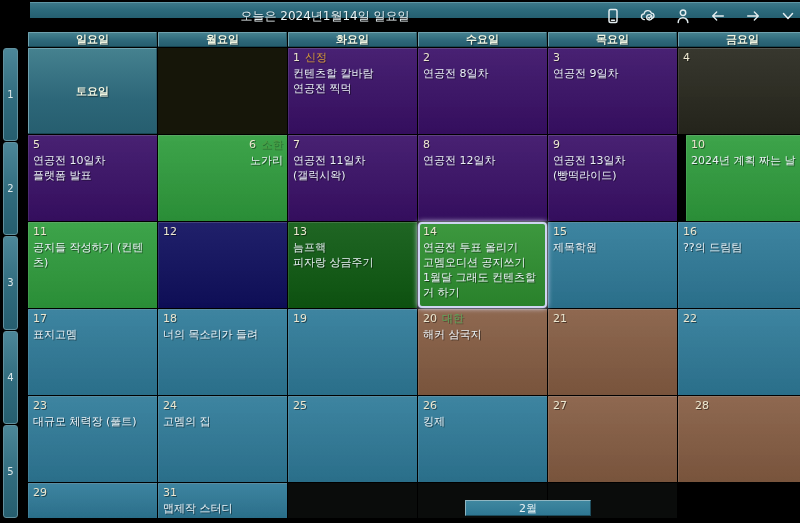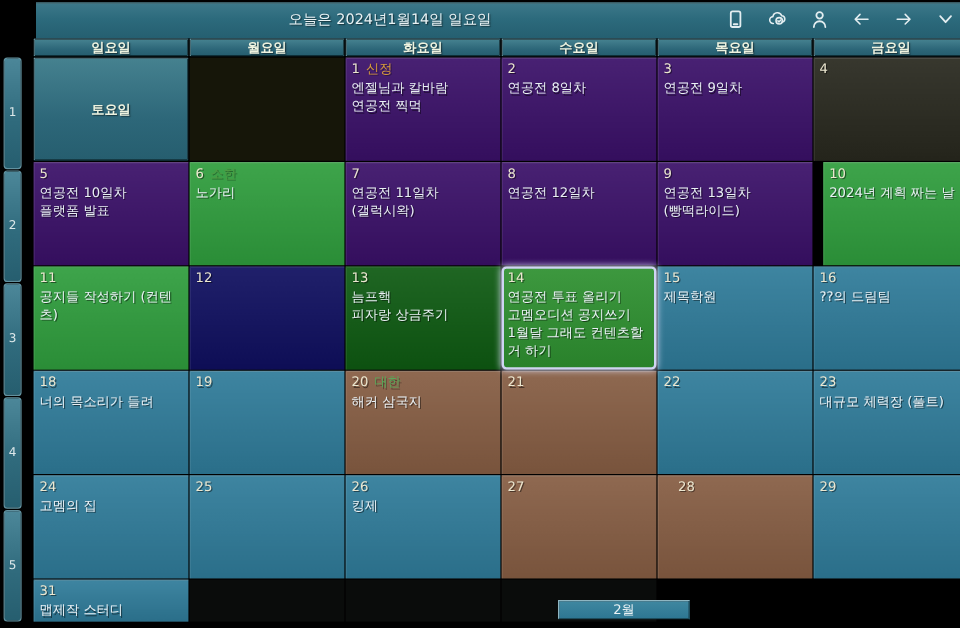--- a/index.html
+++ b/index.html
@@ -3,21 +3,21 @@
 <meta charset="utf-8">
 <style>
   html,body{margin:0;padding:0;}
   body{
     width:800px;height:523px;background:#000;overflow:hidden;position:relative;
     font-family:"DejaVu Sans","Liberation Sans",sans-serif;
     -webkit-font-smoothing:antialiased;
   }
   
   .titlebar{
-    position:absolute;left:30px;top:2px;width:770px;height:30px;
+    position:absolute;left:30px;top:2px;width:770px;height:16px;
     background:linear-gradient(180deg,#3c7889 0%,#2c6a7c 45%,#255f70 100%);
     border-top:1px solid #5e97a6;box-sizing:border-box;
   }
   .titlebar .title{
     position:absolute;left:0;top:0;width:590px;height:26px;line-height:26px;
     text-align:center;color:#e9f2f4;font-size:12px;
     text-shadow:1px 1px 1px rgba(0,0,0,.5);
   }
   .tb-icons{
     position:absolute;right:4px;top:0;height:26px;display:flex;align-items:center;gap:19px;
@@ -61,21 +61,21 @@
   .cell .daynum{color:#ece7d0;text-shadow:1px 1px 0 rgba(0,0,0,.45);}
   .cell .holiday{margin-left:5px;text-shadow:1px 1px 0 rgba(0,0,0,.35);}
   .cell .event{text-shadow:1px 1px 0 rgba(0,0,0,.5);}
   .cell.today{
     border:2px solid var(--today-border,#cfd4f2);border-radius:4px;
     box-shadow:0 0 5px 1px rgba(225,228,255,.75);
     padding:0 9px 2px 3px;z-index:2;
   }
   
   .feb-btn{
-    position:absolute;left:465px;top:500px;width:110px;height:16px;
+    position:absolute;left:465px;top:500px;width:126px;height:16px;
     background:linear-gradient(180deg,#3f87a0 0%,#2e7793 100%);
     border:1px solid #8fb6c2;border-bottom-color:#1d4c5c;border-right-color:#1d4c5c;
     box-sizing:border-box;color:#eaf2f4;font-size:11px;line-height:13px;text-align:center;
     font-family:inherit;padding:0;cursor:pointer;
   }
 </style>
 </head>
 <body>
 
 <div class="titlebar">
@@ -130,40 +130,40 @@
     <div class="hcell">일요일</div>
     <div class="hcell">월요일</div>
     <div class="hcell">화요일</div>
     <div class="hcell">수요일</div>
     <div class="hcell">목요일</div>
     <div class="hcell">금요일</div>
     <div class="hcell">토요일</div>
     <div class="cell" style="background-color: rgb(22, 22, 9);"></div>
     <div class="cell bevel" style="background-color: rgb(58, 16, 104);">
       <div class="cellhead"><span class="daynum">1</span><span class="holiday" style="color: rgb(215, 155, 58);">신정</span></div>
-      <div class="event">엔젤님과 칼바람</div>
+      <div class="event">컨텐츠할 칼바람</div>
       <div class="event">연공전 찍먹</div>
     </div>
     <div class="cell bevel" style="background-color: rgb(58, 16, 104);">
       <div class="cellhead"><span class="daynum">2</span></div>
       <div class="event">연공전 8일차</div>
     </div>
     <div class="cell bevel" style="background-color: rgb(58, 16, 104);">
       <div class="cellhead"><span class="daynum">3</span></div>
       <div class="event">연공전 9일차</div>
     </div>
     <div class="cell bevel" style="background-color: rgb(40, 40, 30);">
       <div class="cellhead"><span class="daynum">4</span></div>
     </div>
     <div class="cell bevel" style="background-color: rgb(58, 16, 104);">
       <div class="cellhead"><span class="daynum">5</span></div>
       <div class="event">연공전 10일차</div>
       <div class="event">플랫폼 발표</div>
     </div>
-    <div class="cell bevel" style="background-color: rgb(47, 157, 61);">
+    <div class="cell bevel" style="background-color: rgb(47, 157, 61); text-align: right;">
       <div class="cellhead"><span class="daynum">6</span><span class="holiday" style="color: rgb(77, 154, 67);">소한</span></div>
       <div class="event">노가리</div>
     </div>
     <div class="cell bevel" style="background-color: rgb(58, 16, 104);">
       <div class="cellhead"><span class="daynum">7</span></div>
       <div class="event">연공전 11일차</div>
       <div class="event">(갤럭시왁)</div>
     </div>
     <div class="cell bevel" style="background-color: rgb(58, 16, 104);">
       <div class="cellhead"><span class="daynum">8</span></div>
@@ -198,20 +198,24 @@
     </div>
     <div class="cell bevel" style="background-color: rgb(47, 123, 153);">
       <div class="cellhead"><span class="daynum">15</span></div>
       <div class="event">제목학원</div>
     </div>
     <div class="cell bevel" style="background-color: rgb(47, 123, 153);">
       <div class="cellhead"><span class="daynum">16</span></div>
       <div class="event">??의 드림팀</div>
     </div>
     <div class="cell bevel" style="background-color: rgb(47, 123, 153);">
+      <div class="cellhead"><span class="daynum">17</span></div>
+      <div class="event">표지고멤</div>
+    </div>
+    <div class="cell bevel" style="background-color: rgb(47, 123, 153);">
       <div class="cellhead"><span class="daynum">18</span></div>
       <div class="event">너의 목소리가 들려</div>
     </div>
     <div class="cell bevel" style="background-color: rgb(47, 123, 153);">
       <div class="cellhead"><span class="daynum">19</span></div>
     </div>
     <div class="cell bevel" style="background-color: rgb(134, 93, 67);">
       <div class="cellhead"><span class="daynum">20</span><span class="holiday" style="color: rgb(89, 167, 89);">대한</span></div>
       <div class="event">해커 삼국지</div>
     </div>

